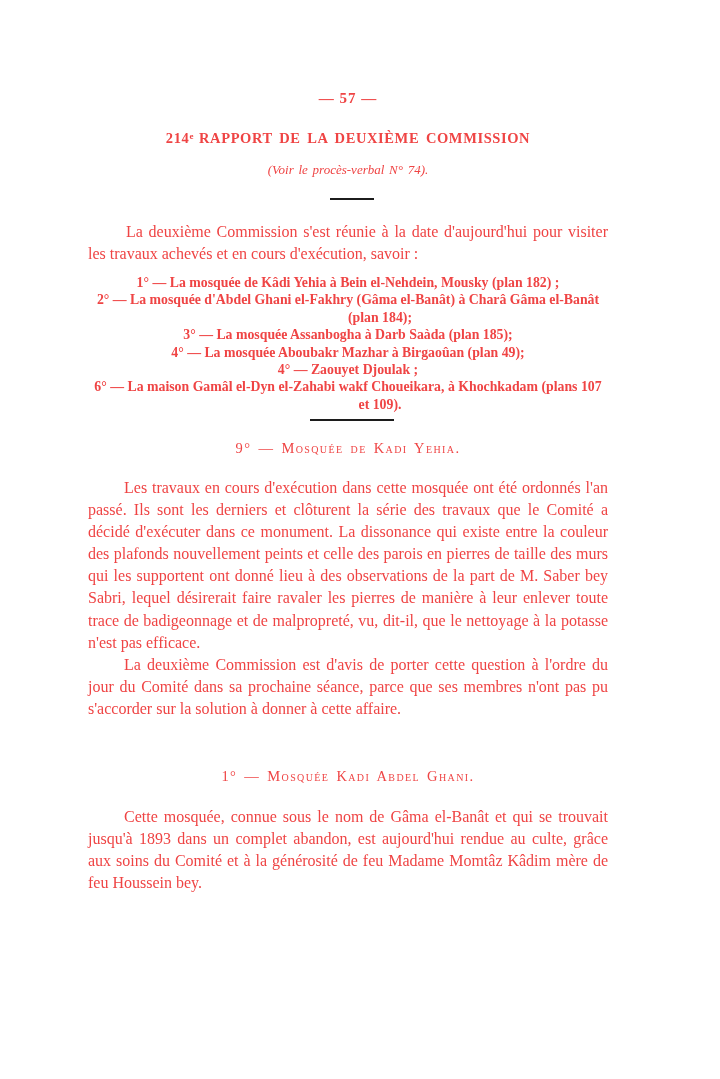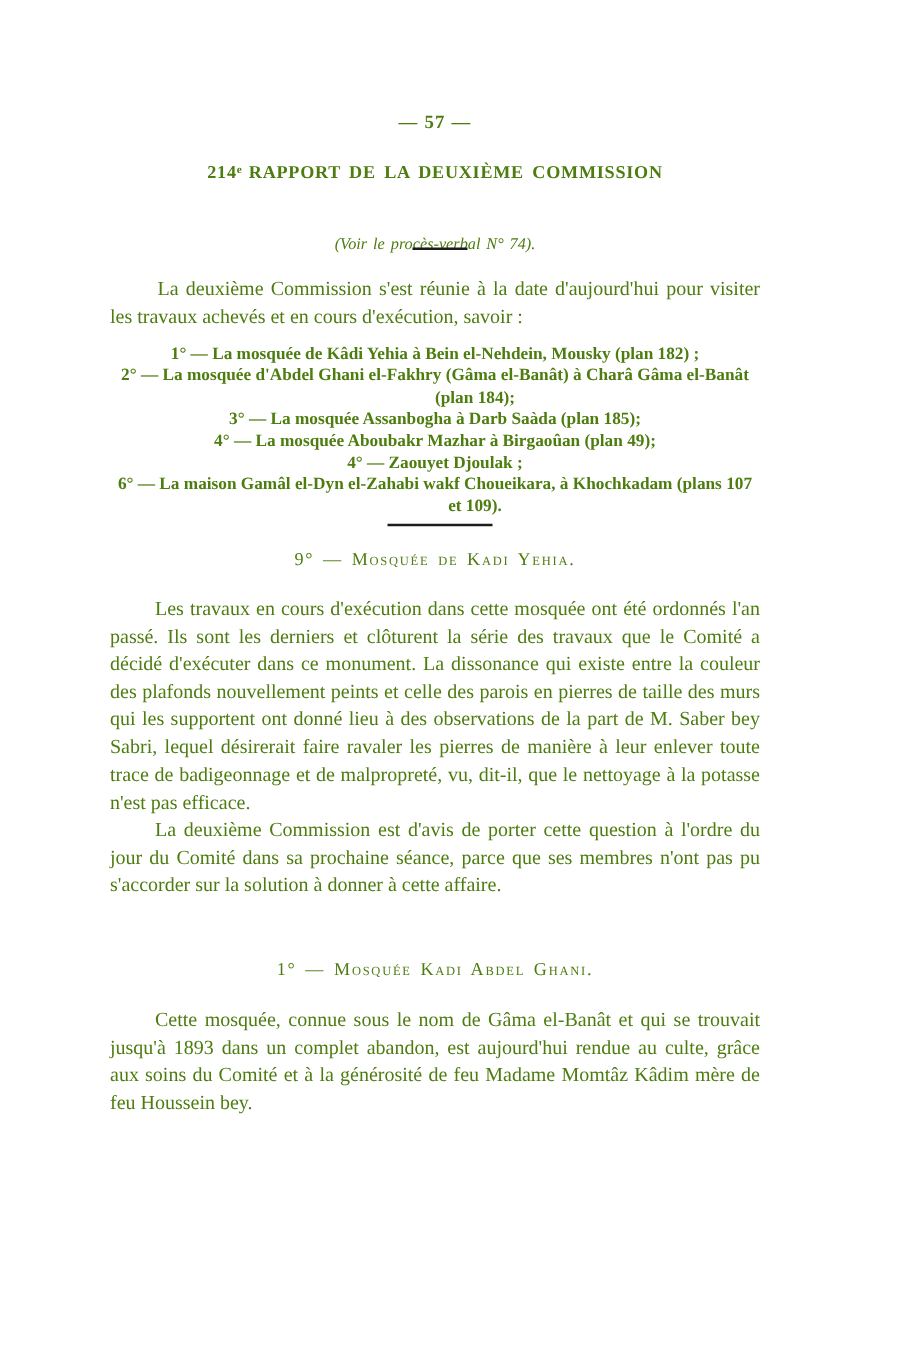--- a/index.html
+++ b/index.html
@@ -6,21 +6,21 @@
     margin: 0;
     padding: 0;
     background: #ffffff;
   }
   .page {
     position: relative;
     width: 720px;
     height: 1079px;
     background: #ffffff;
     font-family: "Liberation Serif", "DejaVu Serif", serif;
-    color: #4d7c0f;
+    color: #ef4444;
     overflow: hidden;
   }
   .col {
     position: absolute;
     left: 88px;
     width: 520px;
     text-align: center;
   }
   .page-number {
     top: 90px;
@@ -44,21 +44,20 @@
   }
   .doc-title .title-rest {
     margin-left: 0.35em;
   }
   .doc-subtitle {
     top: 162px;
     text-align: center;
     font-style: italic;
     font-size: 13px;
     word-spacing: 1.5px;
-    margin-top: 25px;
   }
   .rule {
     position: absolute;
     height: 2px;
     background: #1c1c1c;
   }
   .rule-1 { left: 330px; top: 198px; width: 44px; }
   .rule-2 { left: 310px; top: 419px; width: 84px; }
   .intro {
     top: 221px;

